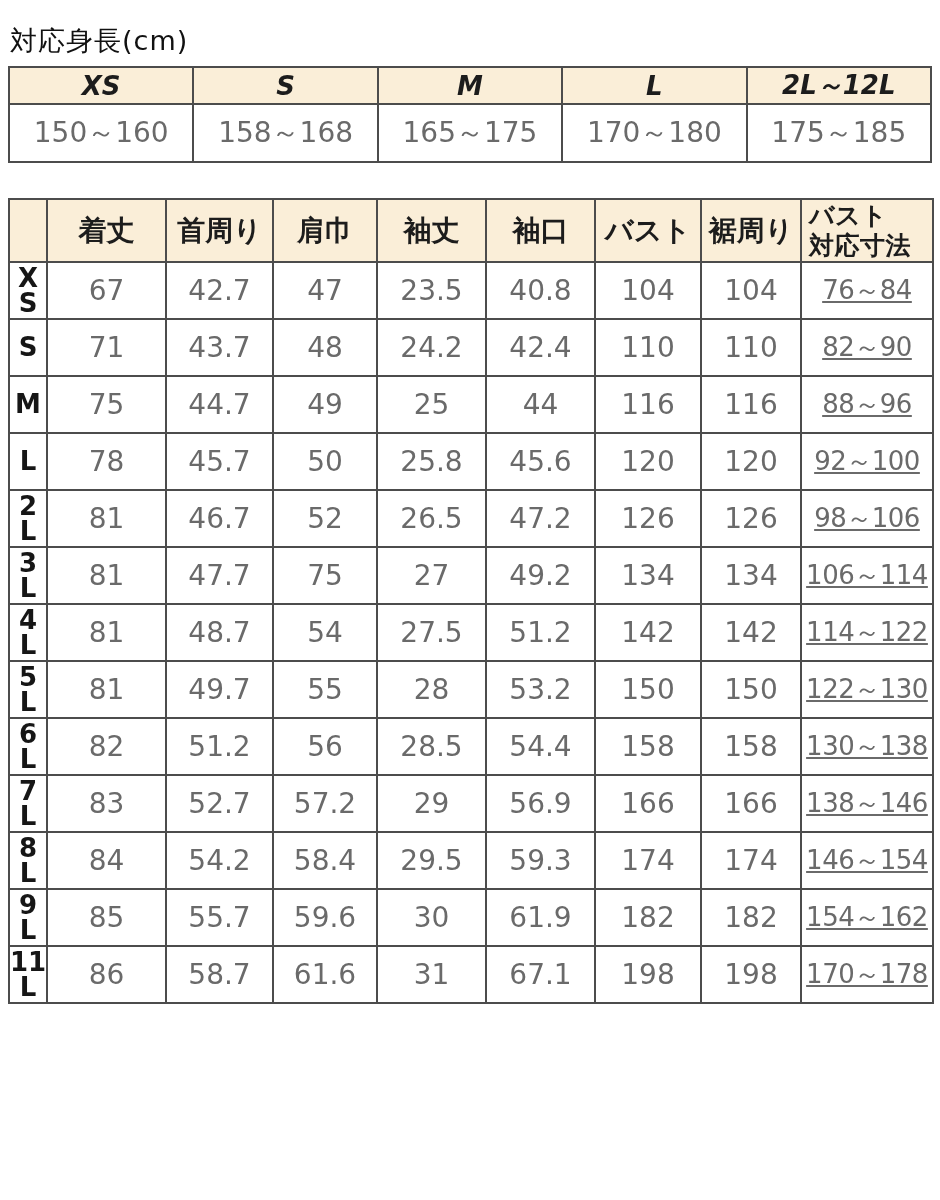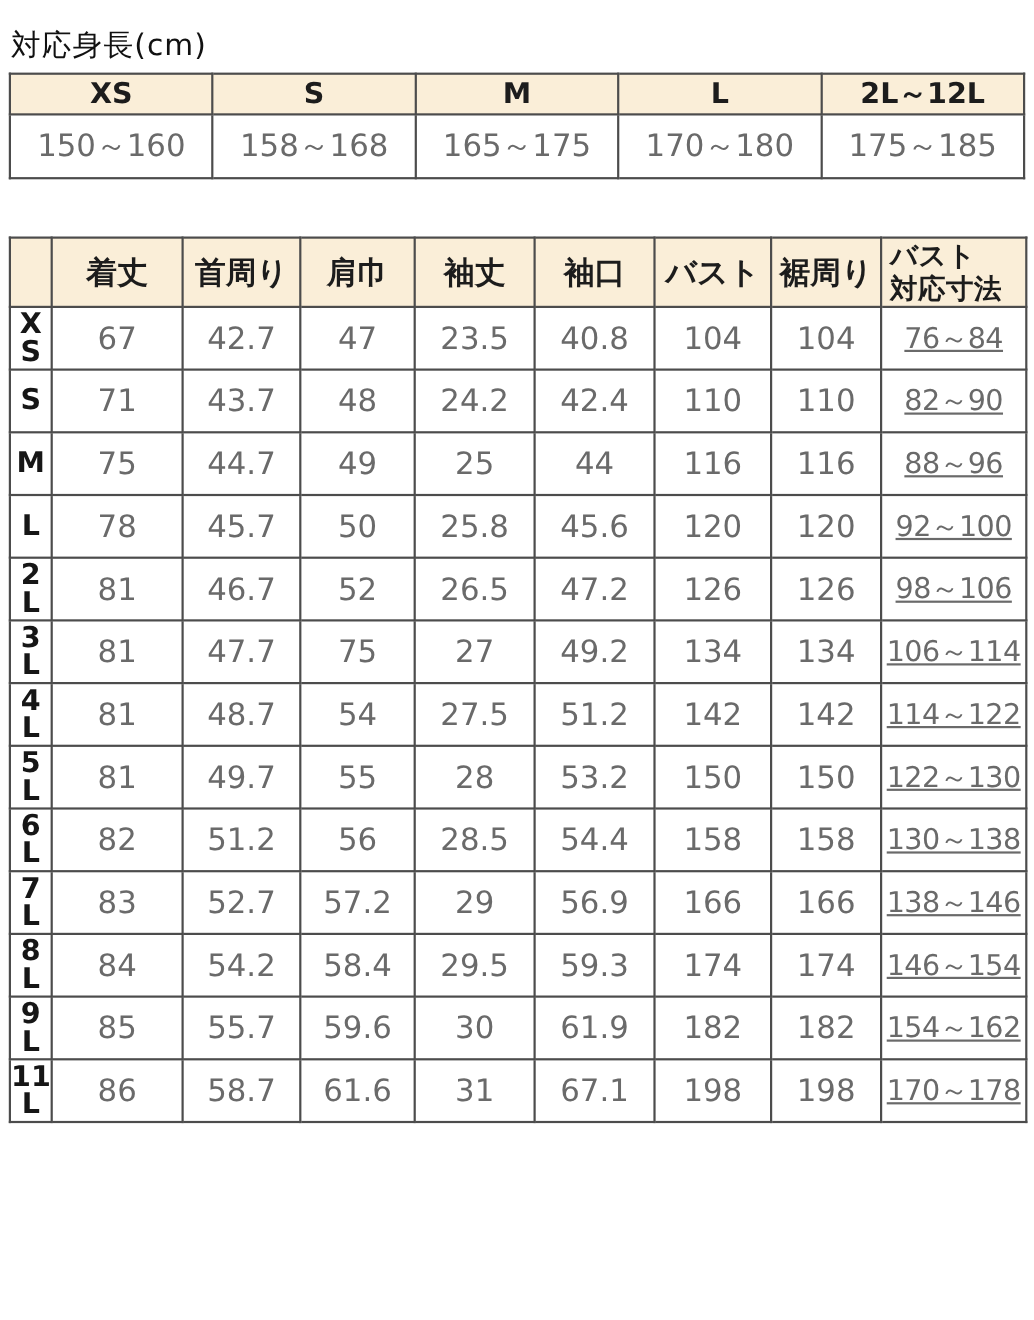--- a/index.html
+++ b/index.html
@@ -51,28 +51,29 @@
   }
   tbody td {
     background: #ffffff;
     color: #6a6a6a;
   }
 
   
   .height-table thead th {
     height: 34px;
     font-size: 26px;
+    font-style: italic;
   }
   .height-table tbody td {
     height: 58px;
     font-size: 28px;
   }
 
   
-  .size-table { margin-top: 52px; border-radius: 27px; }
+  .size-table { margin-top: 35px; border-radius: 27px; }
   .size-table thead th {
     height: 63px;
     font-size: 28px;
   }
   .size-table thead th.bust-range-header {
     text-align: left;
     padding-left: 7px;
     font-size: 25px;
     line-height: 1.2;
     white-space: pre-line;

